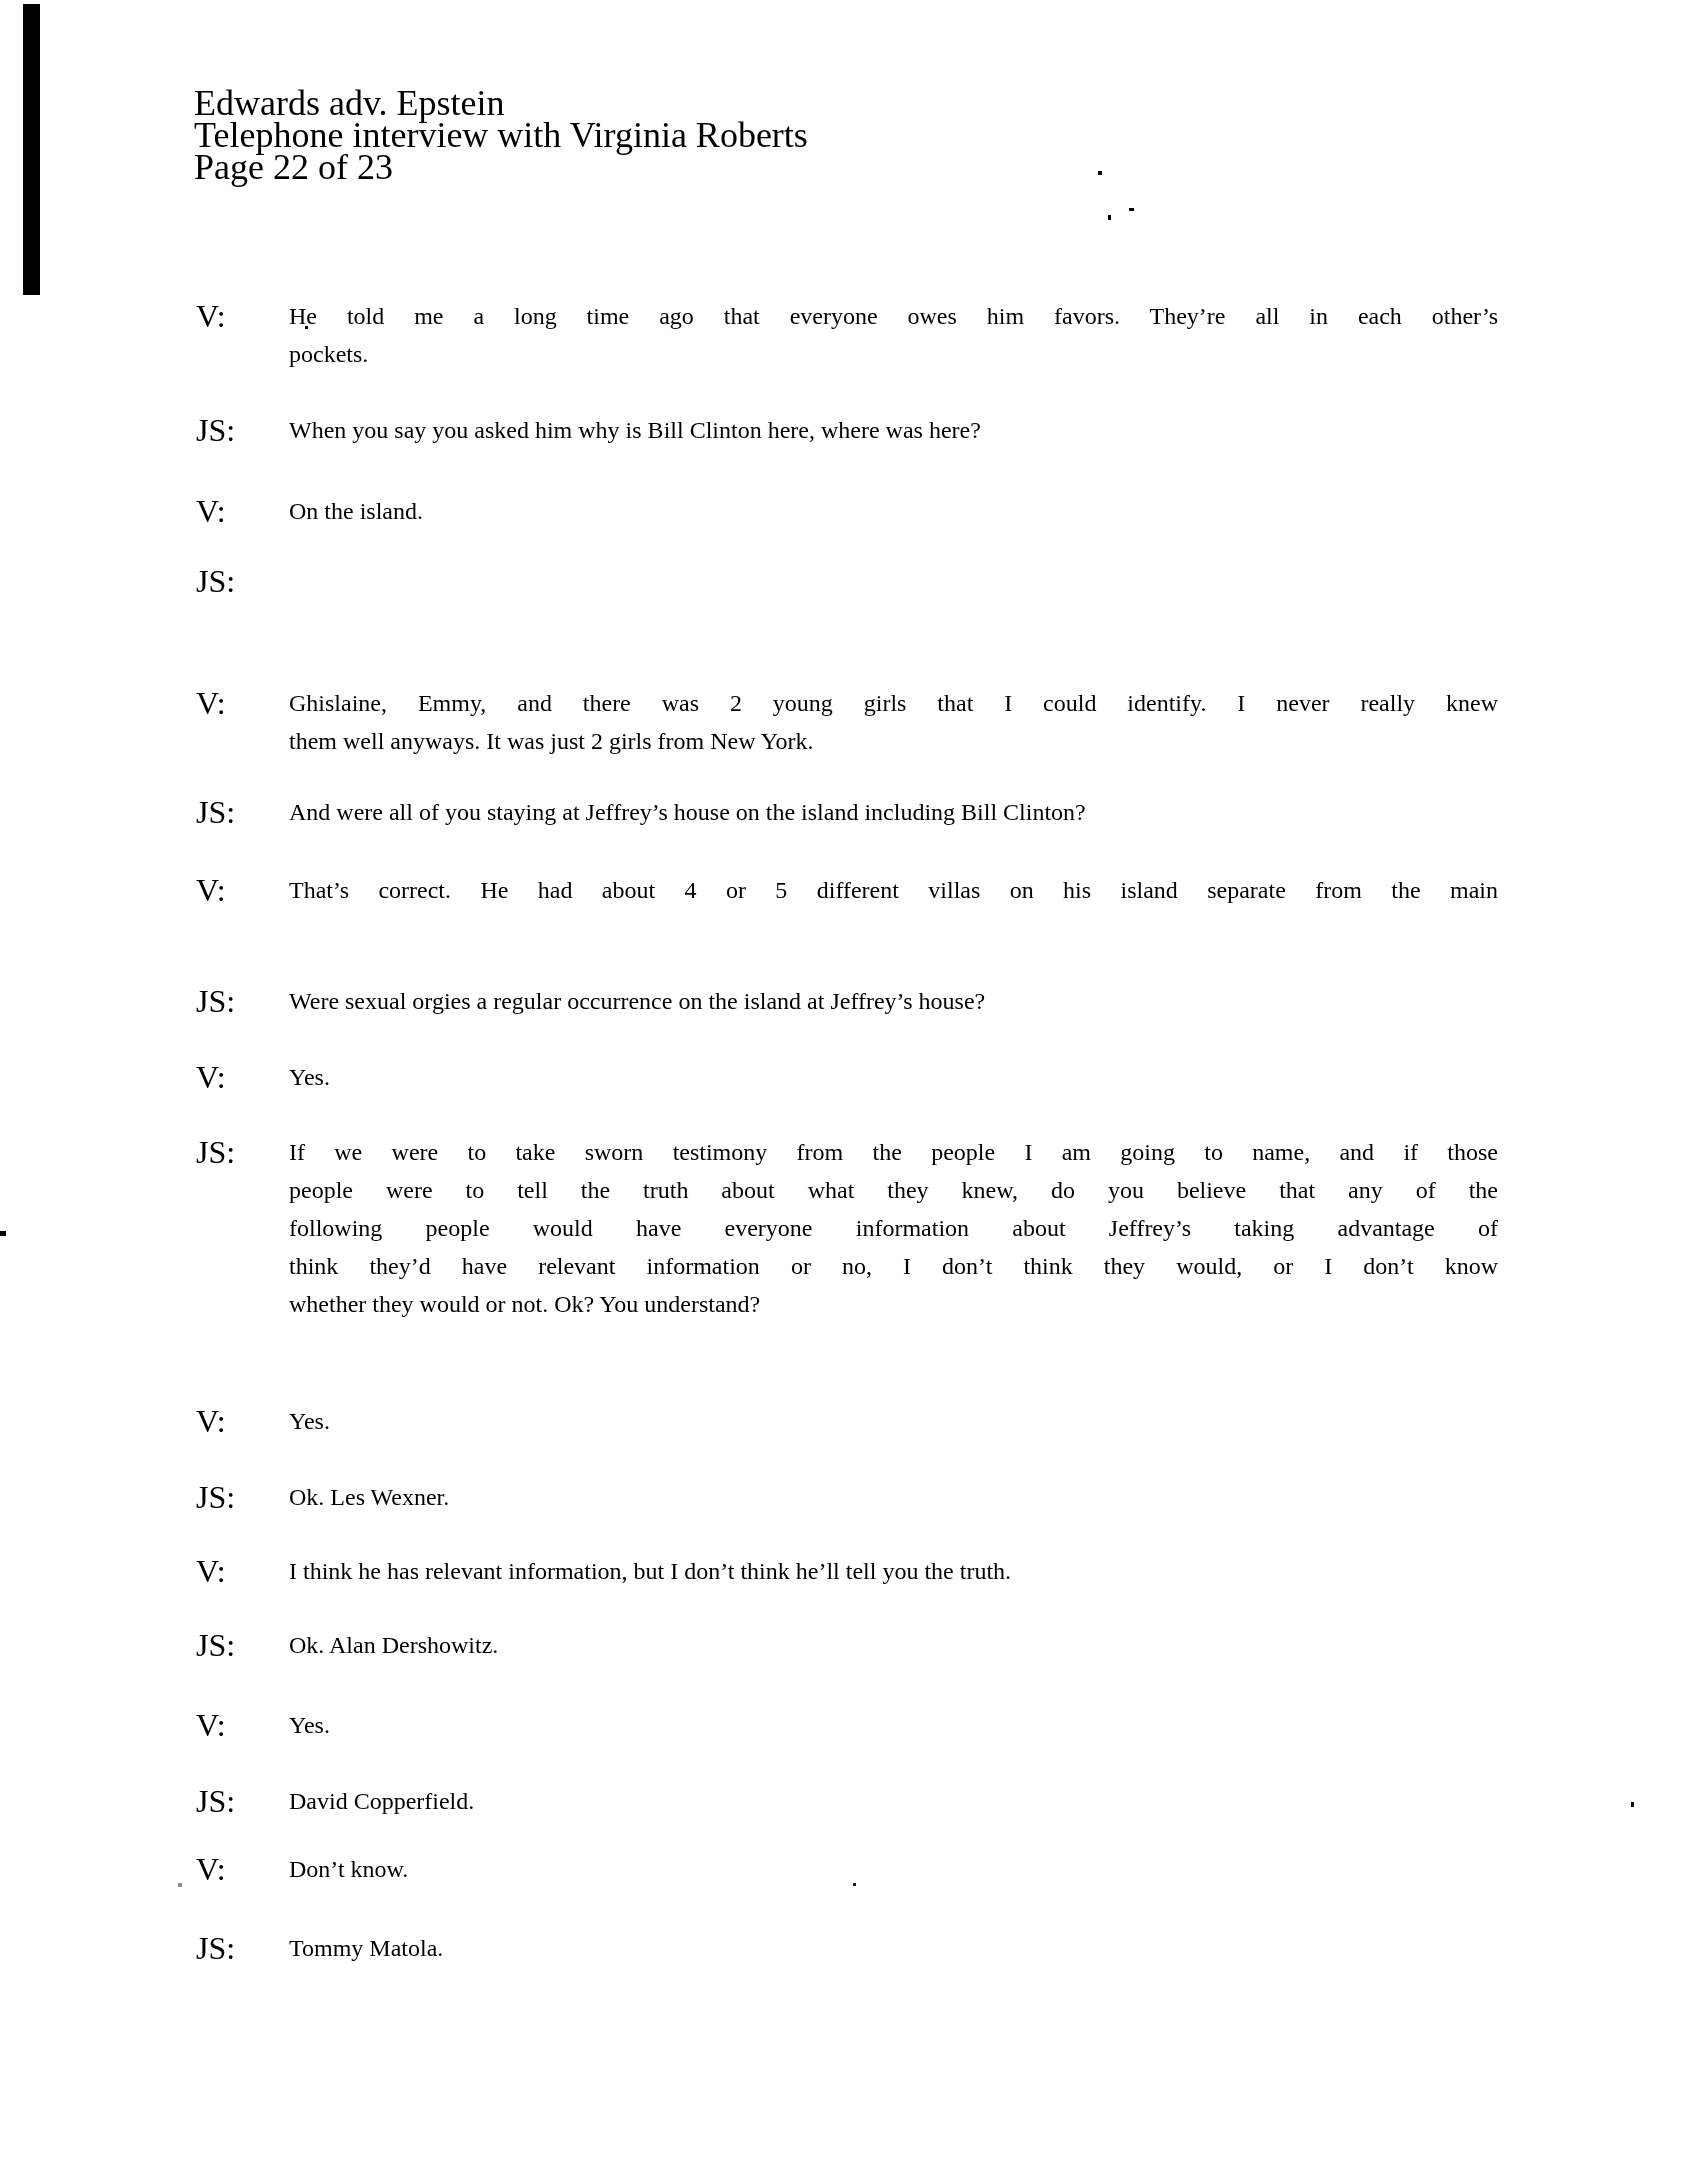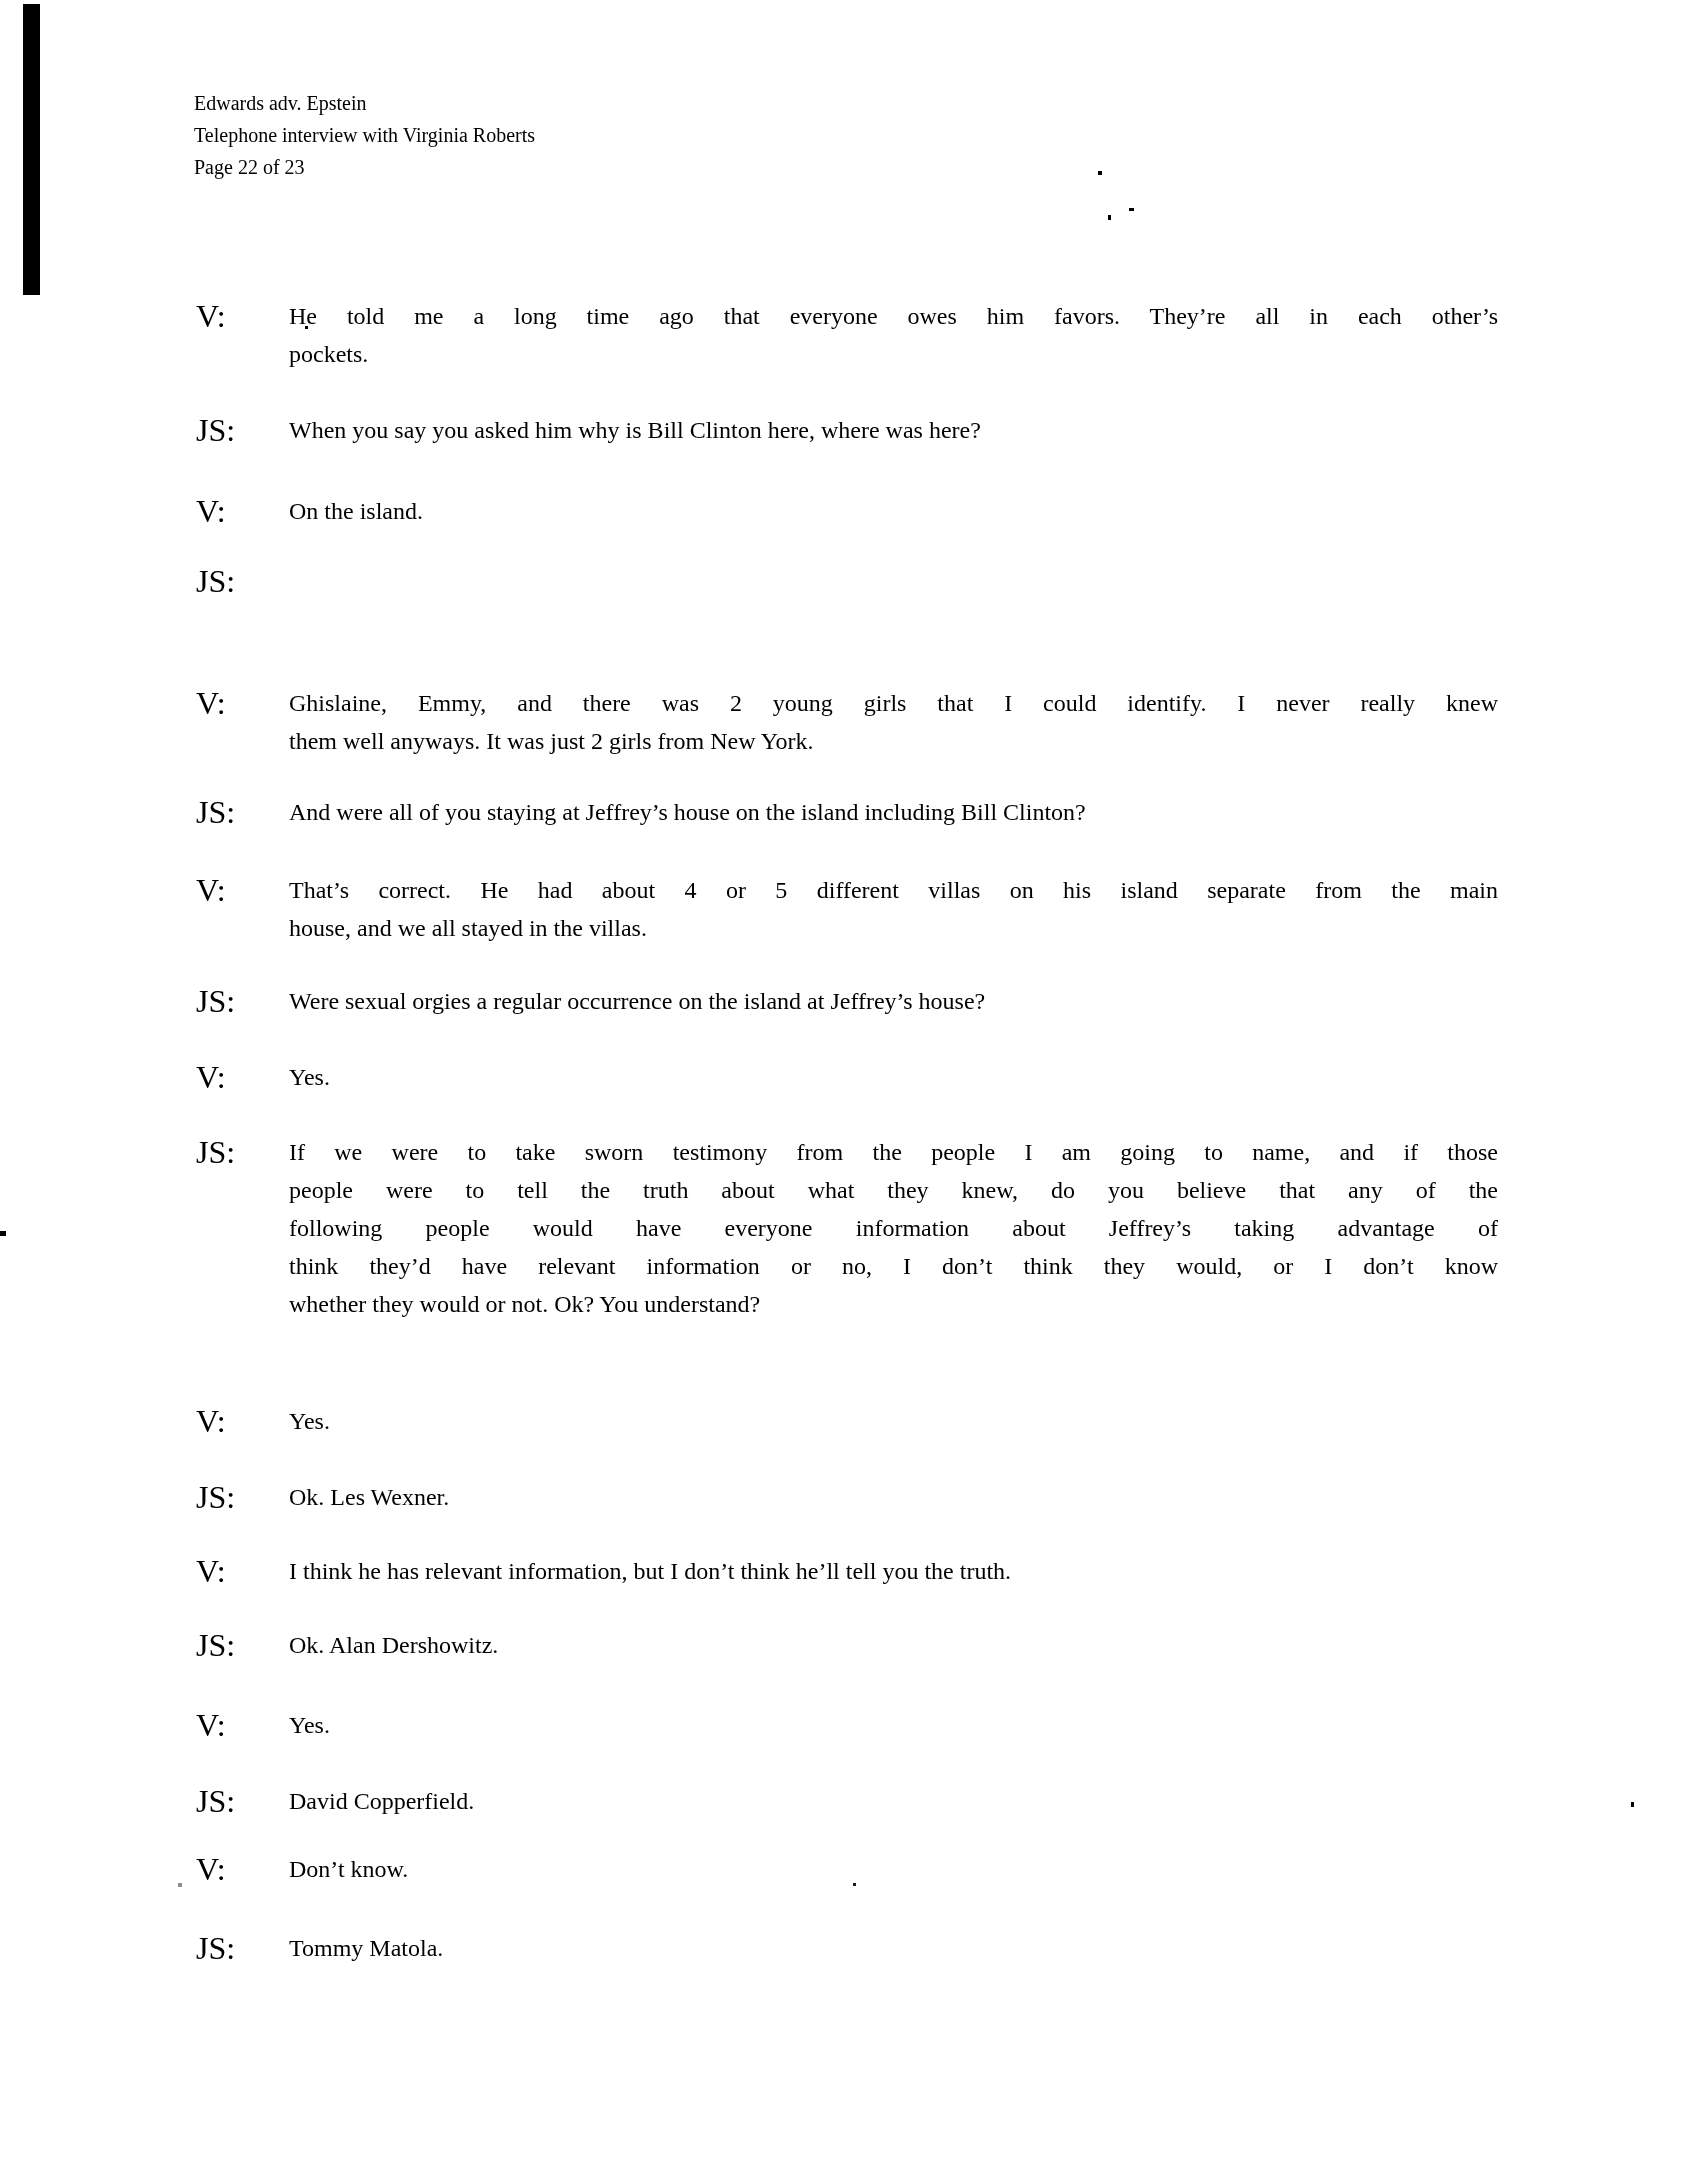--- a/index.html
+++ b/index.html
@@ -6,21 +6,21 @@
   .page{
     position:relative;
     width:1687px;height:2183px;
     background:#ffffff;
     font-family:"Liberation Serif", serif;
     color:#000000;
     overflow:hidden;
   }
   .header{
     position:absolute;left:194px;top:87px;
-    font-size:20px;line-height:32px;white-space:nowrap;
+    font-size:36px;line-height:32px;white-space:nowrap;
   }
   .row{position:absolute;left:0;width:1687px;}
   .speaker{
     position:absolute;left:196px;top:0;
     font-size:32px;line-height:38px;white-space:nowrap;
   }
   .dialogue{
     position:absolute;left:289px;top:0;width:1209px;
     font-size:24px;line-height:38px;
   }
@@ -74,21 +74,20 @@
       <div class="row" style="top: 793px;">
         <span class="speaker">JS:</span>
         <div class="dialogue">
           <div class="dline">And were all of you staying at Jeffrey’s house on the island including Bill Clinton?</div>
         </div>
       </div>
       <div class="row" style="top: 871px;">
         <span class="speaker">V:</span>
         <div class="dialogue">
           <div class="dline just">That’s correct.  He had about 4 or 5 different villas on his island separate from the main</div>
-          <div class="dline">house, and we all stayed in the villas.</div>
         </div>
       </div>
       <div class="row" style="top: 982px;">
         <span class="speaker">JS:</span>
         <div class="dialogue">
           <div class="dline">Were sexual orgies a regular occurrence on the island at Jeffrey’s house?</div>
         </div>
       </div>
       <div class="row" style="top: 1058px;">
         <span class="speaker">V:</span>

